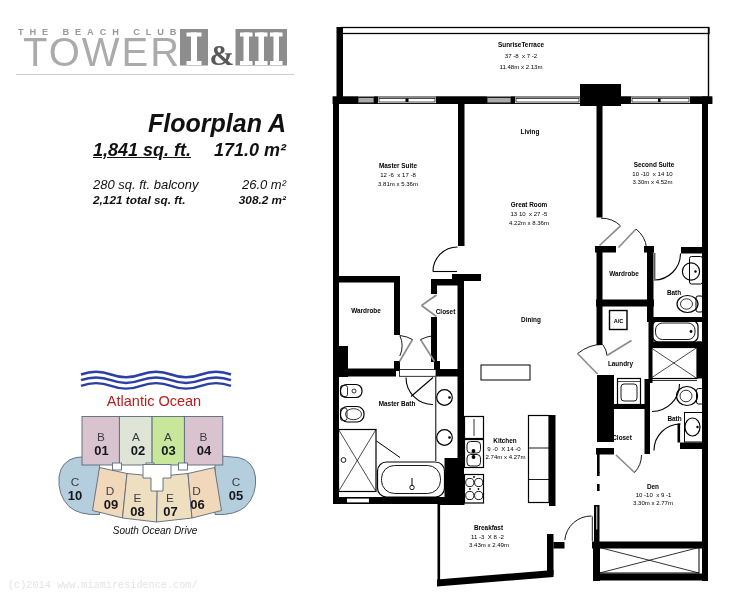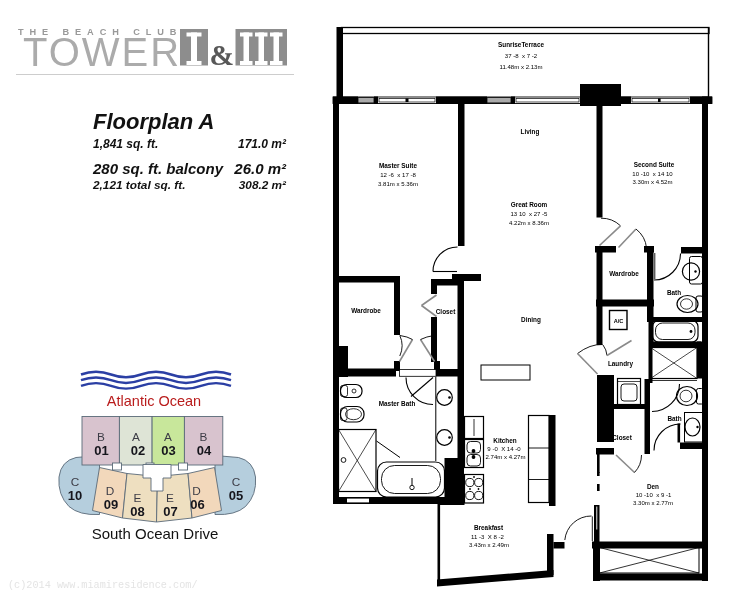--- a/index.html
+++ b/index.html
@@ -35,23 +35,23 @@
     <rect x="258.5" y="32.5" width="5.5" height="32.5" fill="#ffffff"></rect>
     <rect x="270" y="32.5" width="12.5" height="4" fill="#ffffff"></rect>
     <rect x="270" y="61" width="12.5" height="4" fill="#ffffff"></rect>
     <rect x="273.5" y="32.5" width="5.5" height="32.5" fill="#ffffff"></rect>
   </g>
 </svg>
 
 <div class="abs" style="left:16px;top:73.5px;width:278px;height:1.5px;background:#cdcdcd;"></div>
 
 <div class="abs" style="left:93px;top:109px;width:193px;font-style:italic;color:#111;">
-  <div style="font-size:22px;font-weight:bold;">Floorplan A</div>
-  <div style="font-size:12px;font-weight:bold;margin-top:1.5px;">1,841 sq. ft.<span style="float:right;">171.0 m²</span></div>
-  <div style="font-size:15px;font-weight:bold;margin-top:9px;">280 sq. ft. balcony<span style="float:right;">26.0 m²</span></div>
+  <div style="font-size:25px;font-weight:bold;text-align:right;">Floorplan A</div>
+  <div style="font-size:18px;font-weight:bold;margin-top:1.5px;text-decoration:underline;">1,841 sq. ft.<span style="float:right;">171.0 m²</span></div>
+  <div style="font-size:13px;font-weight:normal;margin-top:16px;">280 sq. ft. balcony<span style="float:right;">26.0 m²</span></div>
   <div style="font-size:11.8px;font-weight:bold;margin-top:1.5px;">2,121 total sq. ft.<span style="float:right;">308.2 m²</span></div>
 </div>
 
 <svg class="abs" style="left:0;top:0;" width="733" height="600" viewBox="0 0 733 600">
   <g fill="none" stroke="#2b3fa4" stroke-width="2.4">
     <path d="M 81 374.5 q 15 -5.5 30 0 t 30 0 t 30 0 t 30 0 t 30 0"></path>
     <path d="M 81 380.2 q 15 -5.5 30 0 t 30 0 t 30 0 t 30 0 t 30 0"></path>
     <path d="M 81 385.9 q 15 -5.5 30 0 t 30 0 t 30 0 t 30 0 t 30 0"></path>
   </g>
 </svg>
@@ -107,21 +107,21 @@
       <text x="75" y="500">10</text>
         <text x="236" y="500">05</text>
       <text x="111" y="509">09</text>
         <text x="197.5" y="509">06</text>
       <text x="137.5" y="516">08</text>
         <text x="170.5" y="516">07</text>
     </g>
   </g>
 </svg>
 
-<div class="abs" style="left:55px;top:525px;width:200px;text-align:center;font-size:15px;color:#111;">South Ocean Drive</div>
+<div class="abs" style="left:55px;top:525px;width:200px;text-align:center;font-size:10px;color:#111;font-style:italic;">South Ocean Drive</div>
 
 <div class="abs" style="left:8px;top:580px;font-family:'Liberation Mono',monospace;font-size:10.2px;color:#e4e4e4;">(c)2014 www.miamiresidence.com/</div>
 
 <svg class="abs" style="left:0;top:0;" width="733" height="600" viewBox="0 0 733 600">
 <g fill="#000000" stroke="none">
 
   <rect x="341.5" y="27.5" width="367.5" height="6" fill="#ffffff" stroke="#000" stroke-width="1.3"></rect>
 
   <rect x="336.5" y="27" width="6.5" height="77"></rect>
 

